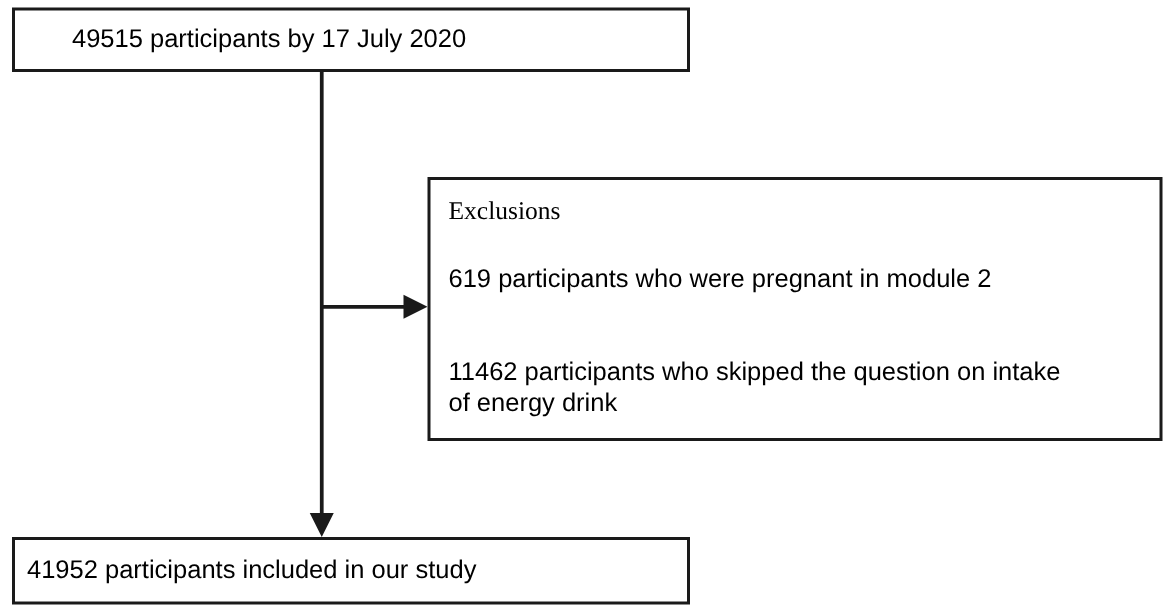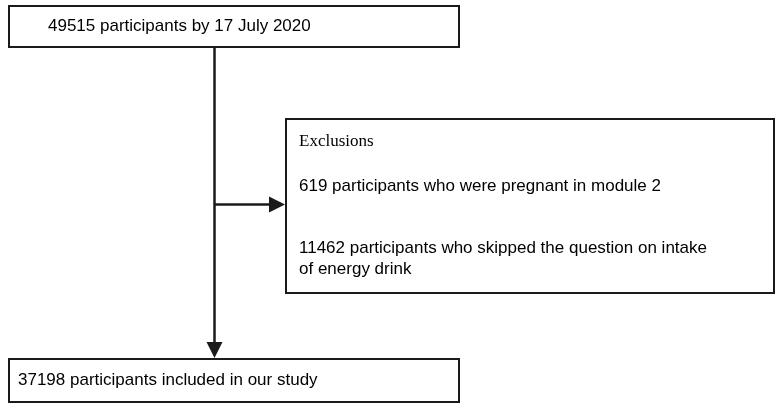--- a/index.html
+++ b/index.html
@@ -100,15 +100,15 @@
 
   <div class="box" id="box-top"></div>
   <div class="box-text" id="box-top-label">49515 participants by 17 July 2020</div>
 
   <div class="box" id="box-exclusions"></div>
   <div class="box-text" id="exclusions-heading">Exclusions</div>
   <div class="box-text" id="exclusion-item-1">619 participants who were pregnant in module 2</div>
   <div class="box-text" id="exclusion-item-2">11462 participants who skipped the question on intake of energy drink</div>
 
   <div class="box" id="box-bottom"></div>
-  <div class="box-text" id="box-bottom-label">37198 participants included in our study</div>
+  <div class="box-text" id="box-bottom-label">41952 participants included in our study</div>
 
 </div>
 
 </body></html>

